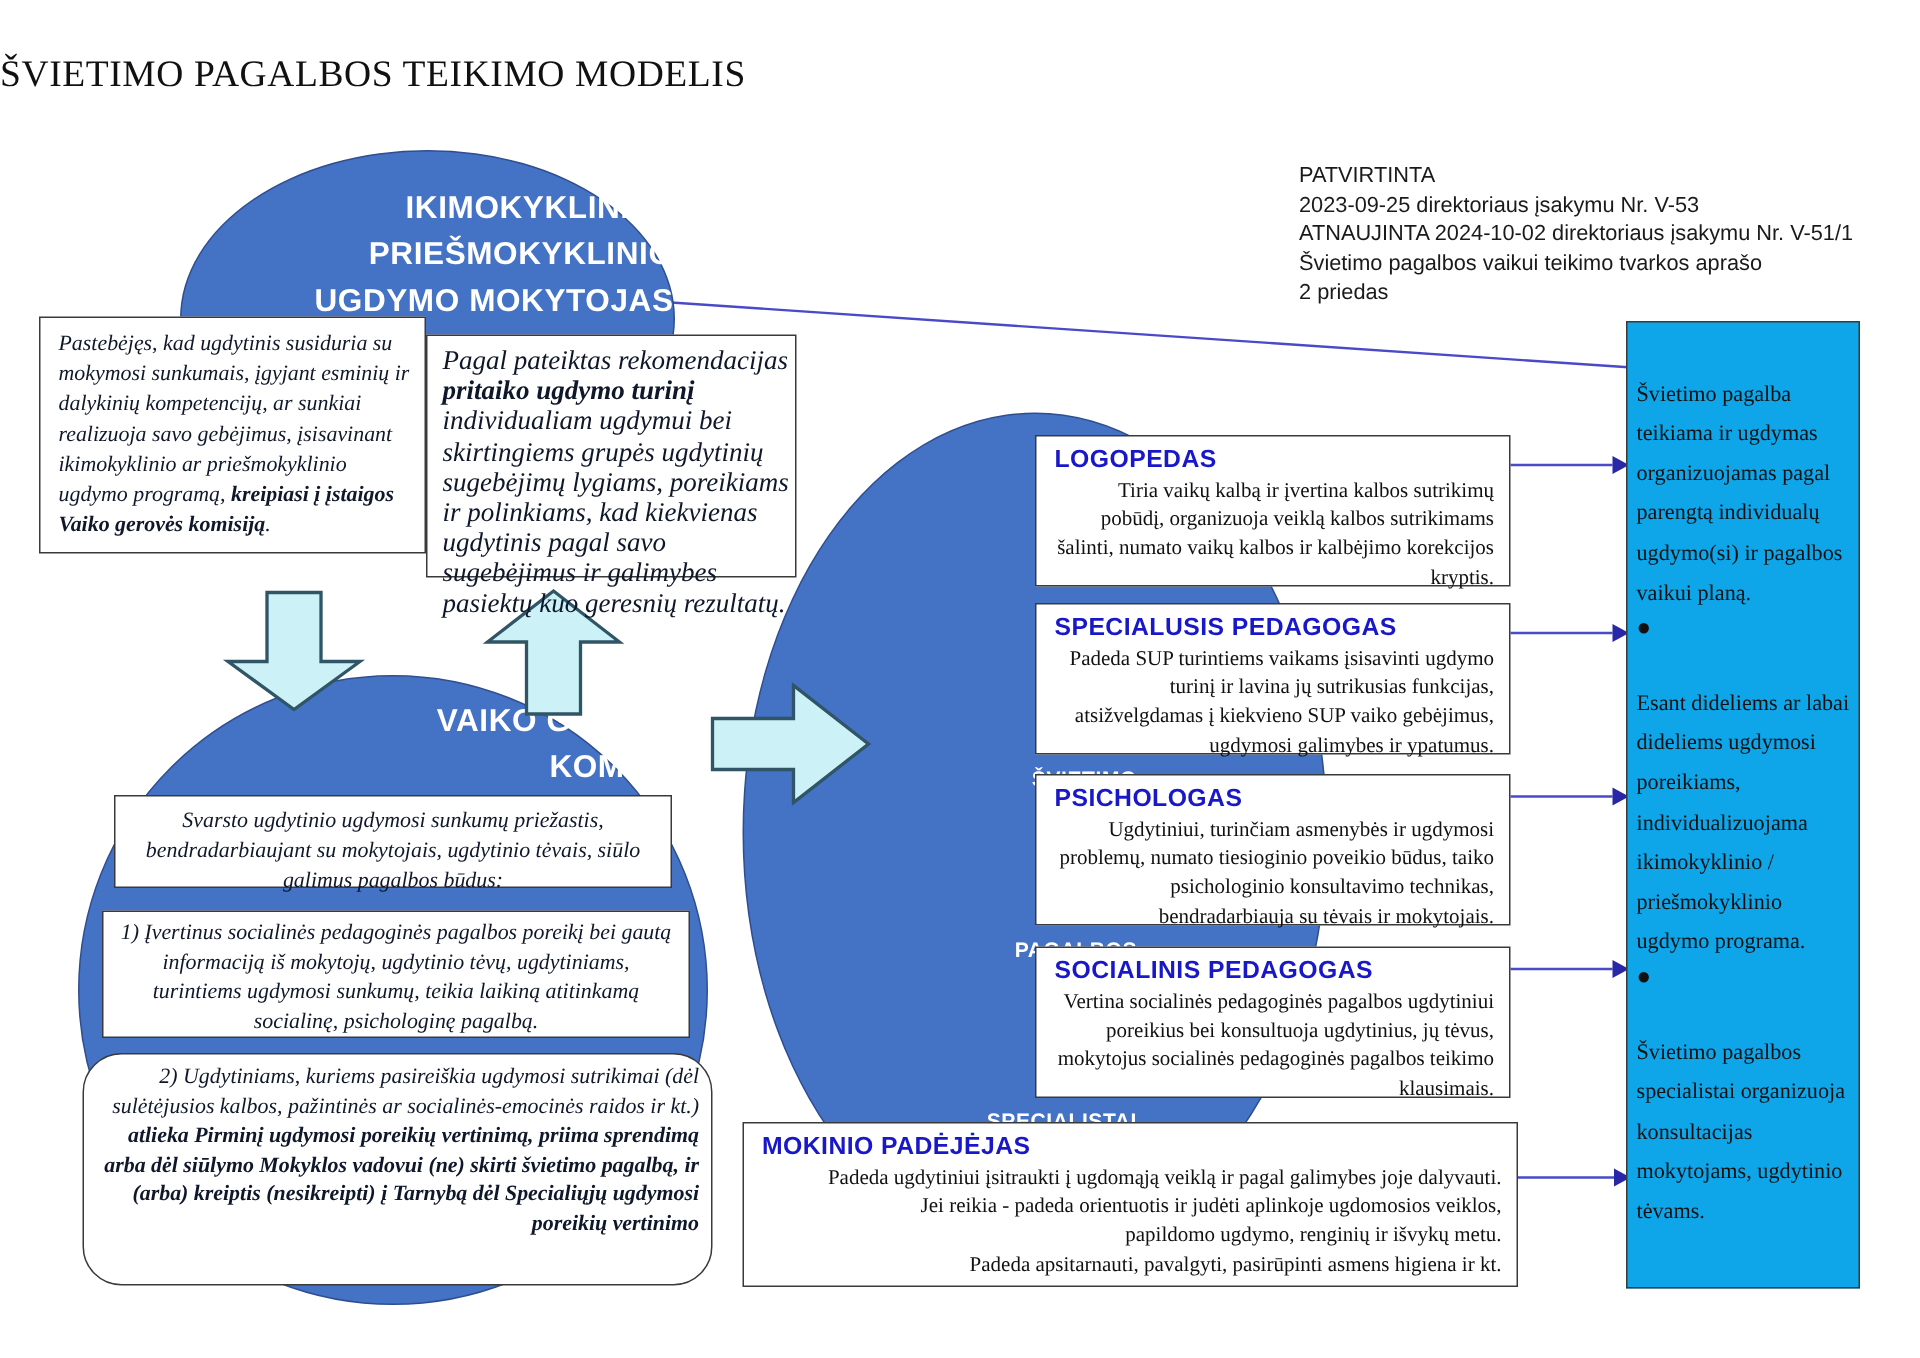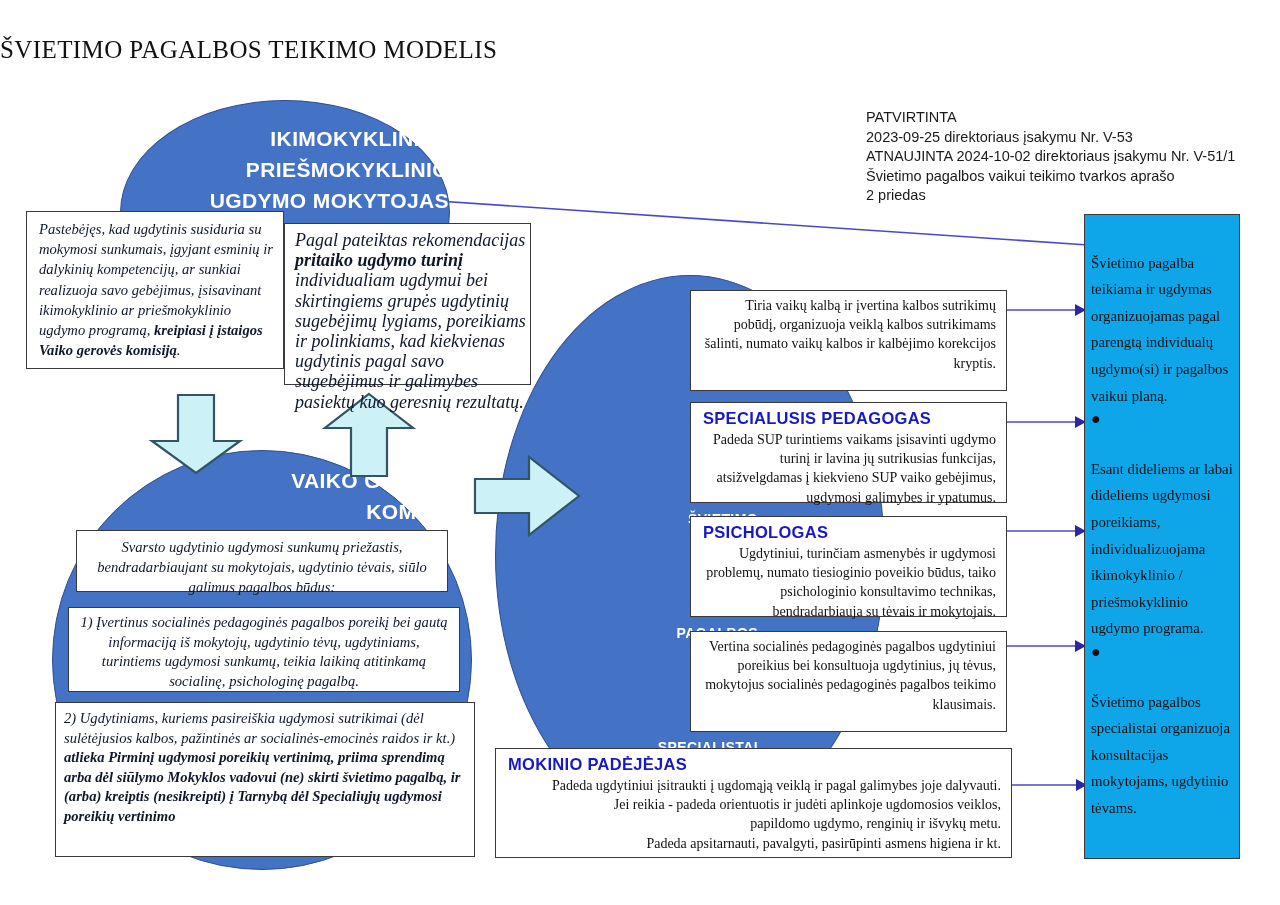--- a/index.html
+++ b/index.html
@@ -63,21 +63,21 @@
   #note-commission-top{
     left:76px;top:530px;width:372px;height:62px;
     padding:6px 8px 0 8px;font-size:14.6px;line-height:20.2px;text-align:center;
   }
   #note-commission-1{
     left:68px;top:607px;width:392px;height:85px;
     padding:5px 8px 0 8px;font-size:14.6px;line-height:19.6px;text-align:center;
   }
   #note-commission-2{
     left:55px;top:702px;width:420px;height:155px;
-    padding:6px 8px 0 8px;font-size:14.6px;line-height:19.6px;text-align:left;
+    padding:6px 8px 0 8px;font-size:14.6px;line-height:19.6px;text-align:right;border-radius:26px;
   }
   .note b{font-weight:bold;}
 
   
   .spec-box{
     background:#ffffff;border:1px solid #3a3a3a;box-sizing:border-box;
     padding:5px 10px 0 12px;
   }
   .spec-title{
     font-family:"Liberation Sans", sans-serif;
@@ -179,34 +179,36 @@
 
 <div class="note abs" id="note-commission-top">Svarsto ugdytinio ugdymosi sunkumų priežastis, bendradarbiaujant su mokytojais, ugdytinio tėvais, siūlo galimus pagalbos būdus:</div>
 
 <div class="note abs" id="note-commission-1">1)  Įvertinus socialinės pedagoginės pagalbos poreikį bei gautą informaciją iš mokytojų, ugdytinio tėvų, ugdytiniams, turintiems ugdymosi sunkumų, teikia laikiną atitinkamą socialinę, psichologinę pagalbą.</div>
 
 <div class="note abs" id="note-commission-2">
   <span>2)  Ugdytiniams, kuriems pasireiškia ugdymosi sutrikimai (dėl sulėtėjusios kalbos, pažintinės ar socialinės-emocinės raidos ir kt.) </span><b>atlieka Pirminį ugdymosi poreikių vertinimą, priima sprendimą arba dėl siūlymo Mokyklos vadovui (ne) skirti švietimo pagalbą, ir (arba) kreiptis (nesikreipti) į Tarnybą dėl Specialiųjų ugdymosi poreikių vertinimo</b>
 </div>
 
 <div class="spec-box abs" id="box-logopedas">
+  <div class="spec-title">LOGOPEDAS</div>
   <div class="spec-body">Tiria vaikų kalbą ir įvertina kalbos sutrikimų pobūdį, organizuoja veiklą kalbos sutrikimams šalinti, numato vaikų kalbos ir kalbėjimo korekcijos kryptis.</div>
 </div>
 
 <div class="spec-box abs" id="box-specialusis">
   <div class="spec-title">SPECIALUSIS  PEDAGOGAS</div>
   <div class="spec-body">Padeda SUP turintiems vaikams įsisavinti ugdymo turinį ir lavina jų sutrikusias funkcijas, atsižvelgdamas į kiekvieno SUP vaiko gebėjimus, ugdymosi galimybes ir ypatumus.</div>
 </div>
 
 <div class="spec-box abs" id="box-psichologas">
   <div class="spec-title">PSICHOLOGAS</div>
   <div class="spec-body">Ugdytiniui, turinčiam asmenybės ir ugdymosi problemų, numato tiesioginio poveikio būdus, taiko psichologinio konsultavimo technikas, bendradarbiauja su tėvais ir mokytojais.</div>
 </div>
 
 <div class="spec-box abs" id="box-socialinis">
+  <div class="spec-title">SOCIALINIS  PEDAGOGAS</div>
   <div class="spec-body">Vertina socialinės pedagoginės pagalbos ugdytiniui poreikius bei konsultuoja ugdytinius, jų tėvus, mokytojus socialinės pedagoginės pagalbos teikimo klausimais.</div>
 </div>
 
 <div class="spec-box abs" id="box-padejejas">
   <div class="spec-title">MOKINIO  PADĖJĖJAS</div>
   <div class="spec-body">Padeda ugdytiniui įsitraukti į ugdomąją veiklą ir pagal galimybes joje dalyvauti.
 Jei reikia - padeda orientuotis ir judėti aplinkoje ugdomosios veiklos,
 papildomo ugdymo, renginių ir išvykų metu.
 Padeda apsitarnauti, pavalgyti, pasirūpinti asmens higiena ir kt.</div>
 </div>

